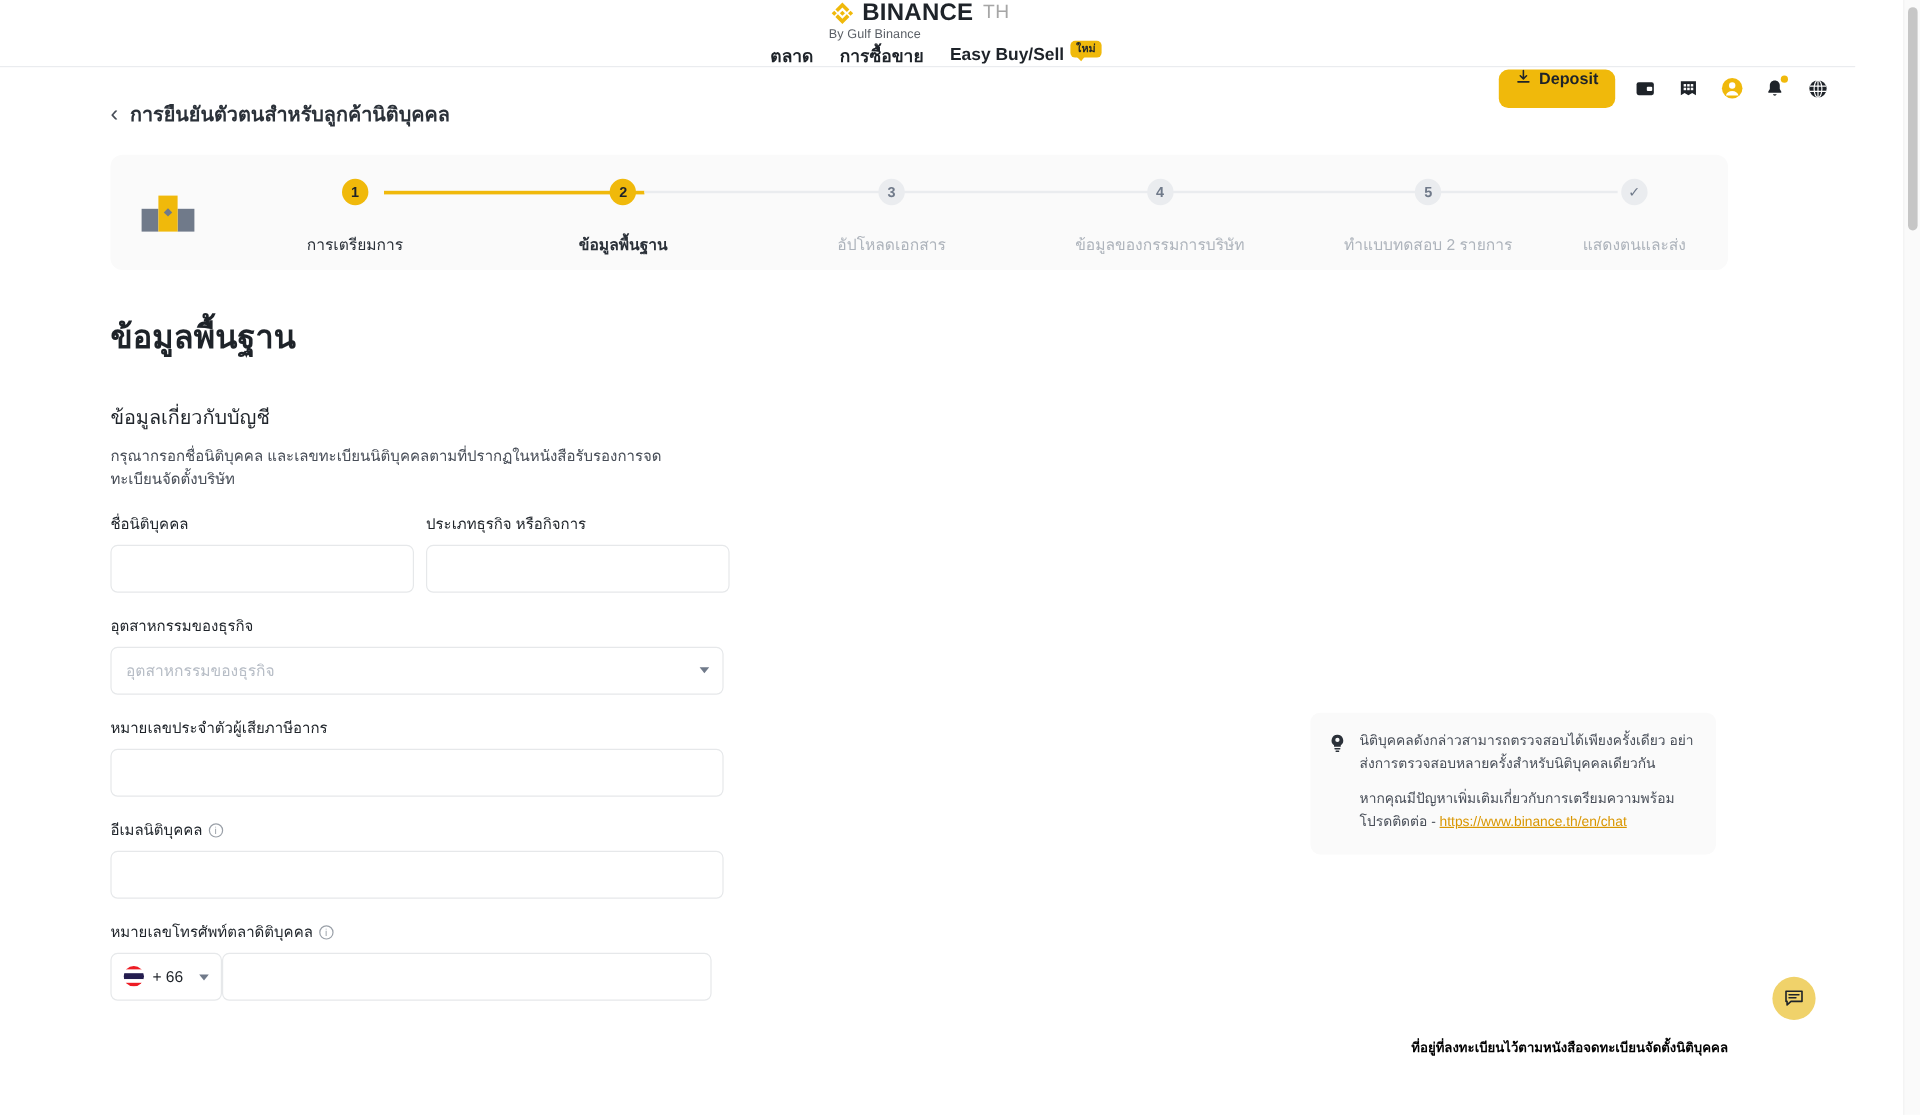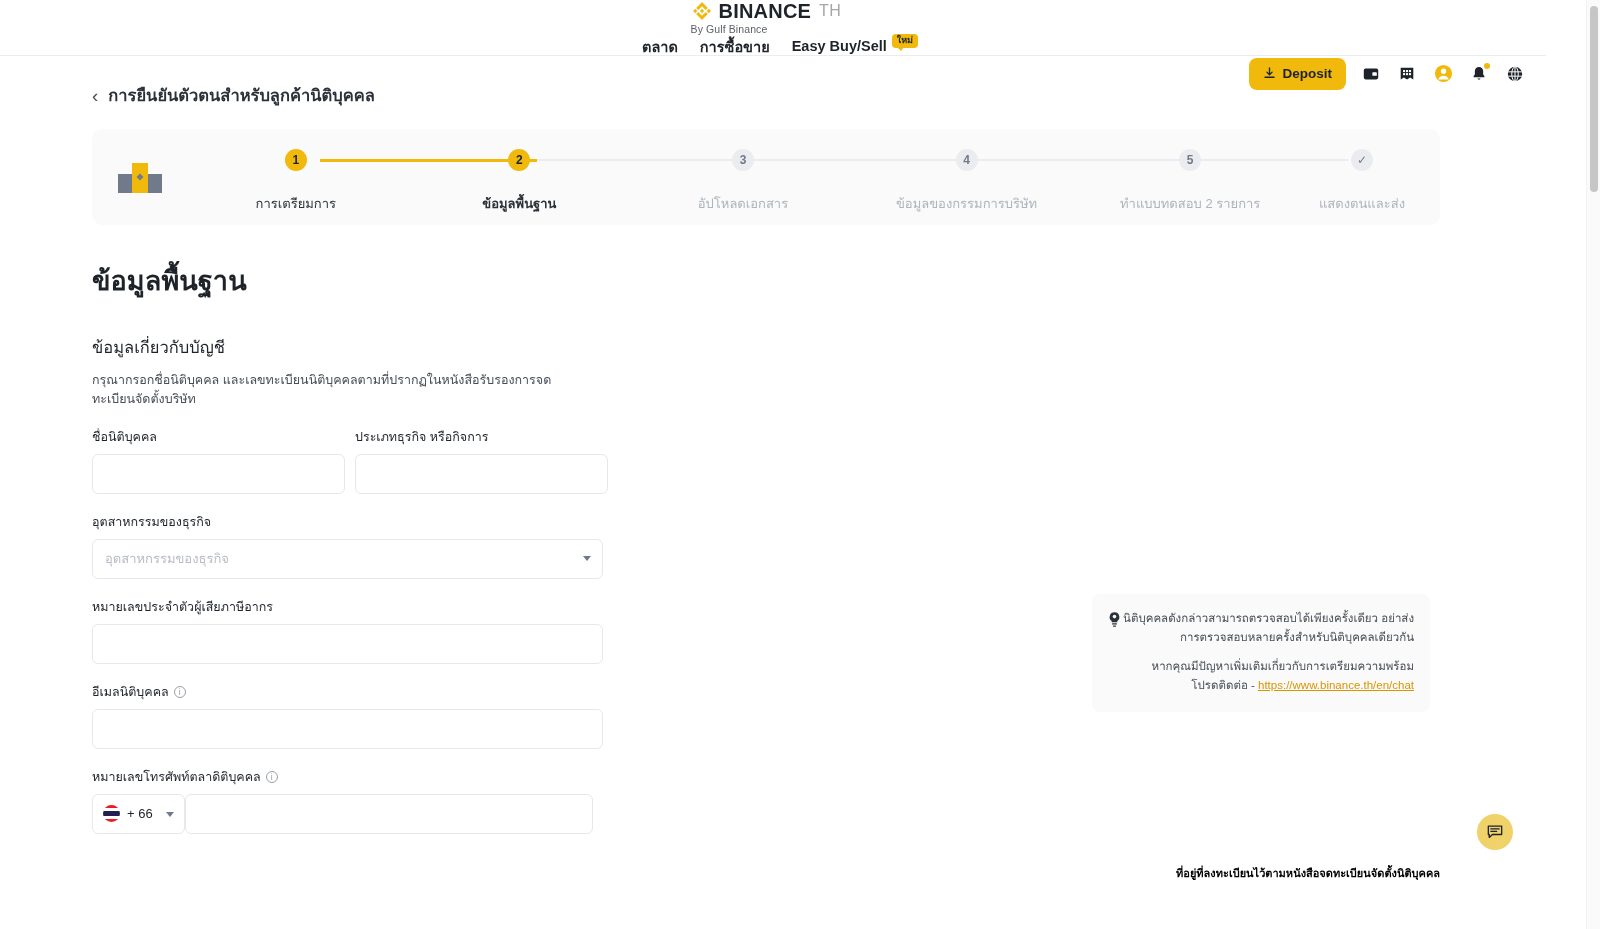--- a/index.html
+++ b/index.html
@@ -109,21 +109,20 @@
     background: #f0b90b;
     color: #1e2329;
     border: none;
     border-radius: 8px;
     height: 32px;
     padding: 0 14px;
     font-size: 13.5px;
     font-weight: 700;
     font-family: inherit;
     display: flex;
-    align-items: center;
     gap: 6px;
     cursor: pointer;
   }
   .hicon {
     width: 22px; height: 22px;
     display: flex; align-items: center; justify-content: center;
     cursor: pointer;
     position: relative;
     color: #1e2329;
   }
@@ -383,21 +382,21 @@
   
   .info-card {
     position: absolute;
     left: 1000px;
     top: 335px;
     width: 338px;
     background: #fafafa;
     border-radius: 8px;
     padding: 15px 16px 17px 14px;
     display: flex;
-    text-align: right;
+    gap: 10px;
   }
   .bulb { width: 17px; height: 17px; flex: none; margin-top: 2px; }
   .info-text p {
     font-size: 11.5px;
     color: #474d57;
     line-height: 1.62;
   }
   .info-text p + p { margin-top: 11px; }
   .info-link {
     color: #d99600;

